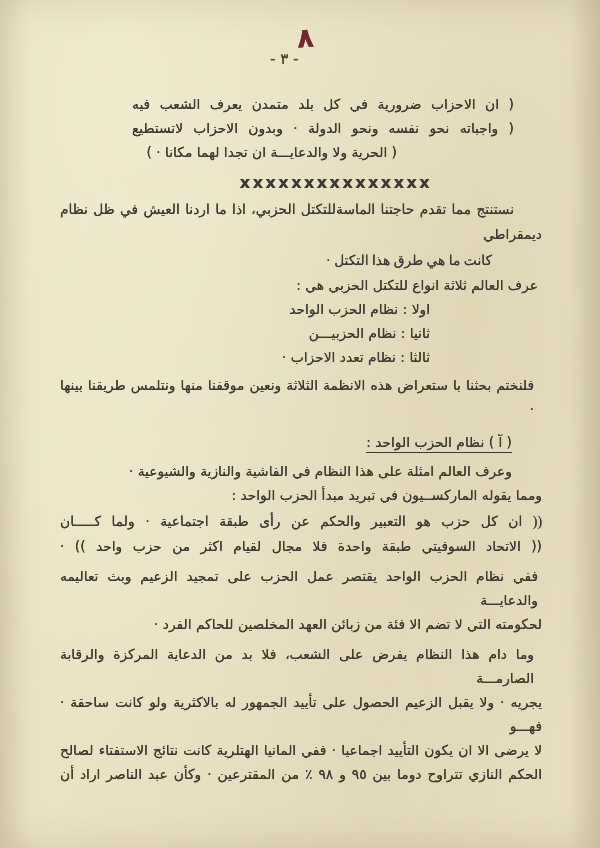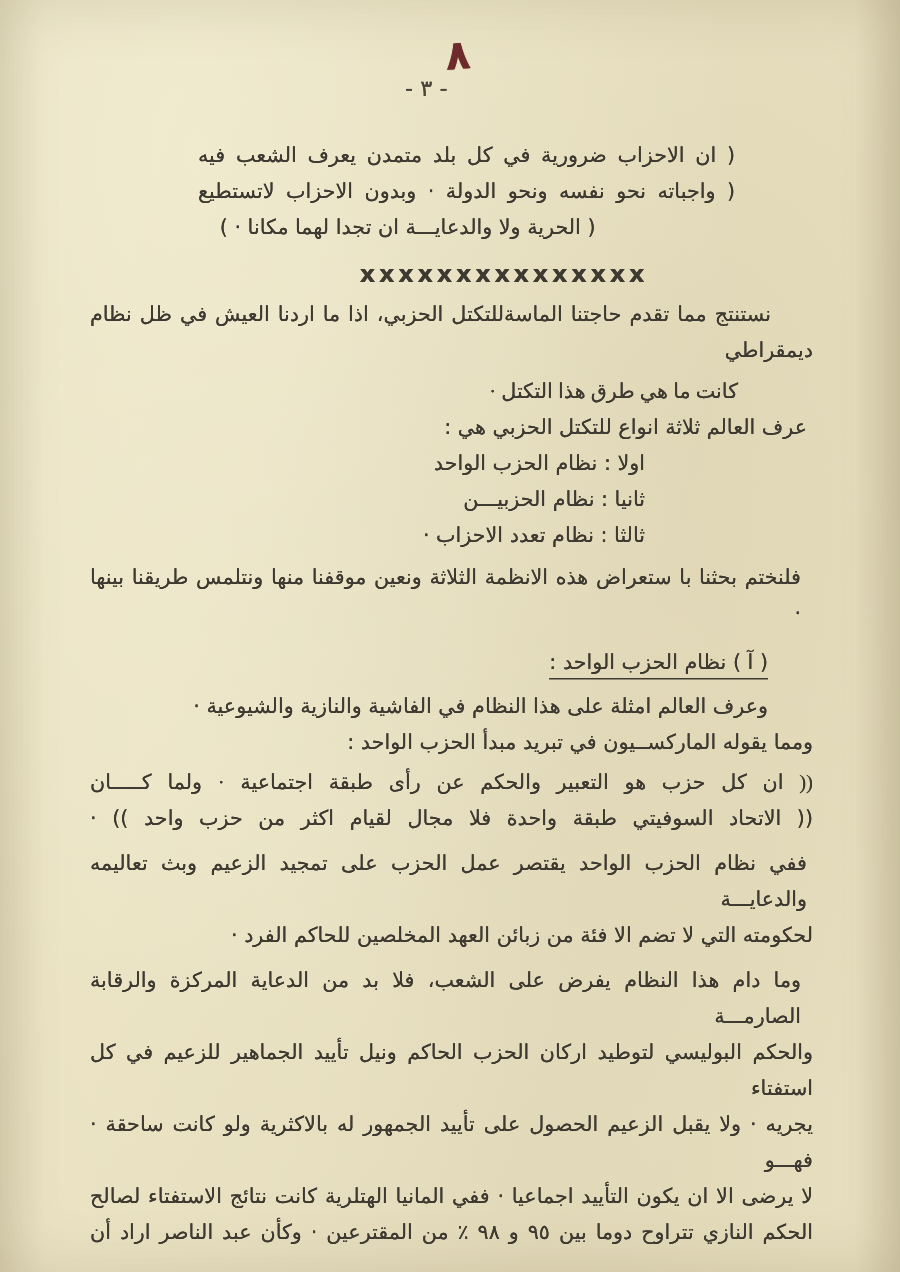--- a/index.html
+++ b/index.html
@@ -35,21 +35,21 @@
   }
   .body-block{
     position:absolute;top:92px;left:60px;right:58px;
     direction:rtl;
     font-size:13.8px;
     text-shadow:0 0 .35px currentColor;
   }
   .ln{line-height:24px;text-align:right;white-space:normal;}
   .j{text-align:justify;text-align-last:justify;}
   
-  .lq{margin-left:72px;margin-right:52px;}
+  .lq{margin-left:72px;margin-right:28px;}
   .lq3{margin-right:145px;}
   
   .stars{
     text-align:center;letter-spacing:2.5px;font-weight:bold;font-size:16px;
     transform:translateX(35px);
     margin-top:7px;margin-bottom:1px;
   }
   
   .ind4{padding-right:4px;}   .ind8{padding-right:8px;}
   .ind14{padding-right:14px;}
@@ -96,20 +96,19 @@
     <div class="ln ind30">وعرف العالم امثلة على هذا النظام في الفاشية والنازية والشيوعية ·</div>
     <div class="ln">ومما يقوله الماركســيون في تبريد مبدأ الحزب الواحد :</div>
 
     <div class="ln j mt3">(( ان كل حزب هو التعبير والحكم عن رأى طبقة اجتماعية · ولما كـــــان</div>
     <div class="ln j">(( الاتحاد السوفيتي طبقة واحدة فلا مجال لقيام اكثر من حزب واحد )) ·</div>
 
     <div class="ln j ind4 mt6">ففي نظام الحزب الواحد يقتصر عمل الحزب على تمجيد الزعيم وبث تعاليمه والدعايـــة</div>
     <div class="ln">لحكومته التي لا تضم الا فئة من زبائن العهد المخلصين للحاكم الفرد ·</div>
 
     <div class="ln j ind8 mt6">وما دام هذا النظام يفرض على الشعب، فلا بد من الدعاية المركزة والرقابة الصارمـــة</div>
-    <div class="ln j">والحكم البوليسي لتوطيد اركان الحزب الحاكم ونيل تأييد الجماهير للزعيم في كل استفتاء</div>
     <div class="ln j">يجريه · ولا يقبل الزعيم الحصول على تأييد الجمهور له بالاكثرية ولو كانت ساحقة · فهـــو</div>
     <div class="ln j">لا يرضى الا ان يكون التأييد اجماعيا · ففي المانيا الهتلرية كانت نتائج الاستفتاء لصالح</div>
     <div class="ln j">الحكم النازي تتراوح دوما بين ٩٥ و ٩٨ ٪ من المقترعين · وكأن عبد الناصر اراد أن</div>
 
   </div>
 
 </div>
 
 </body></html>

